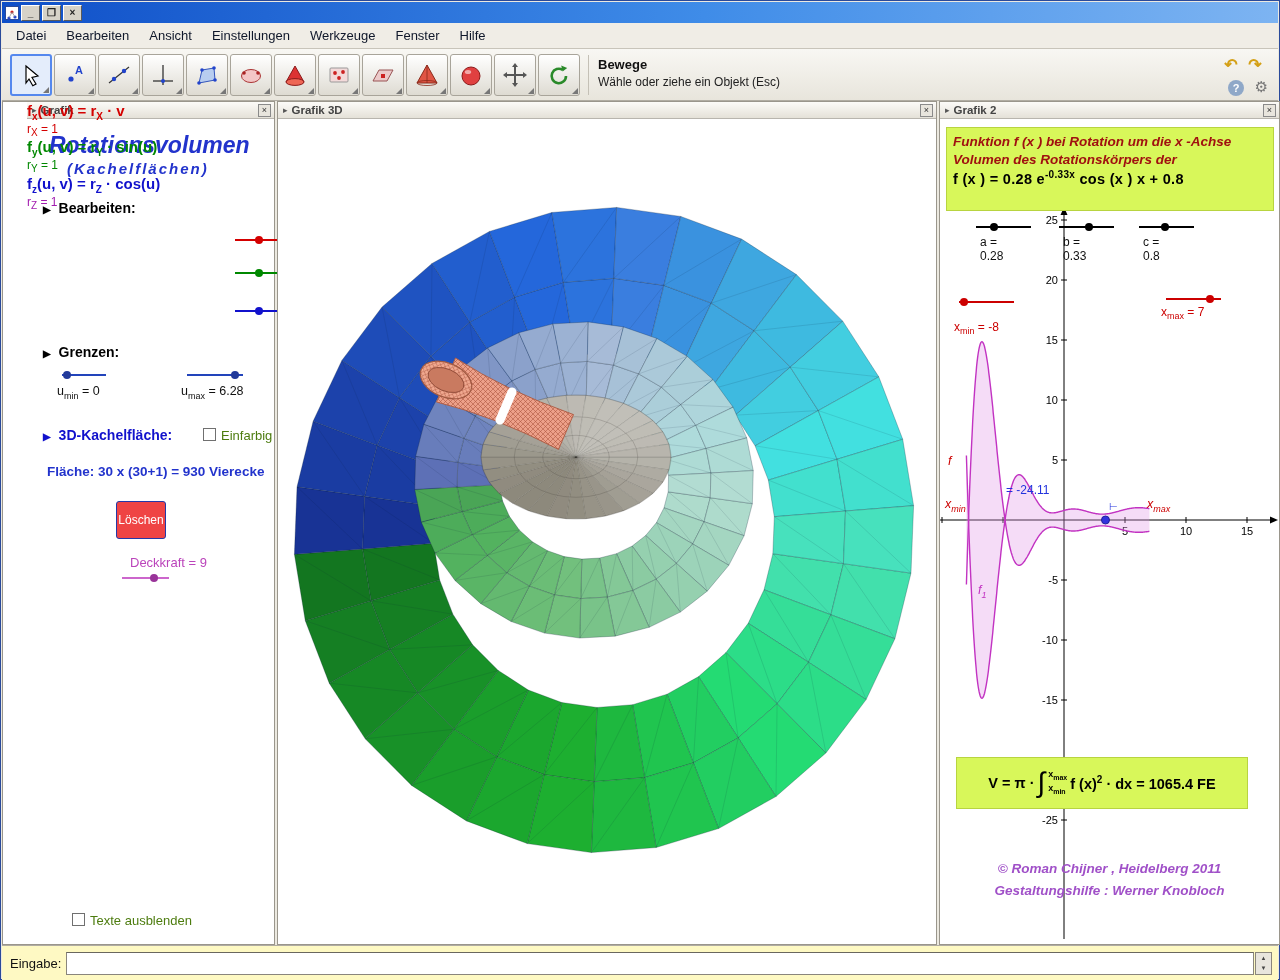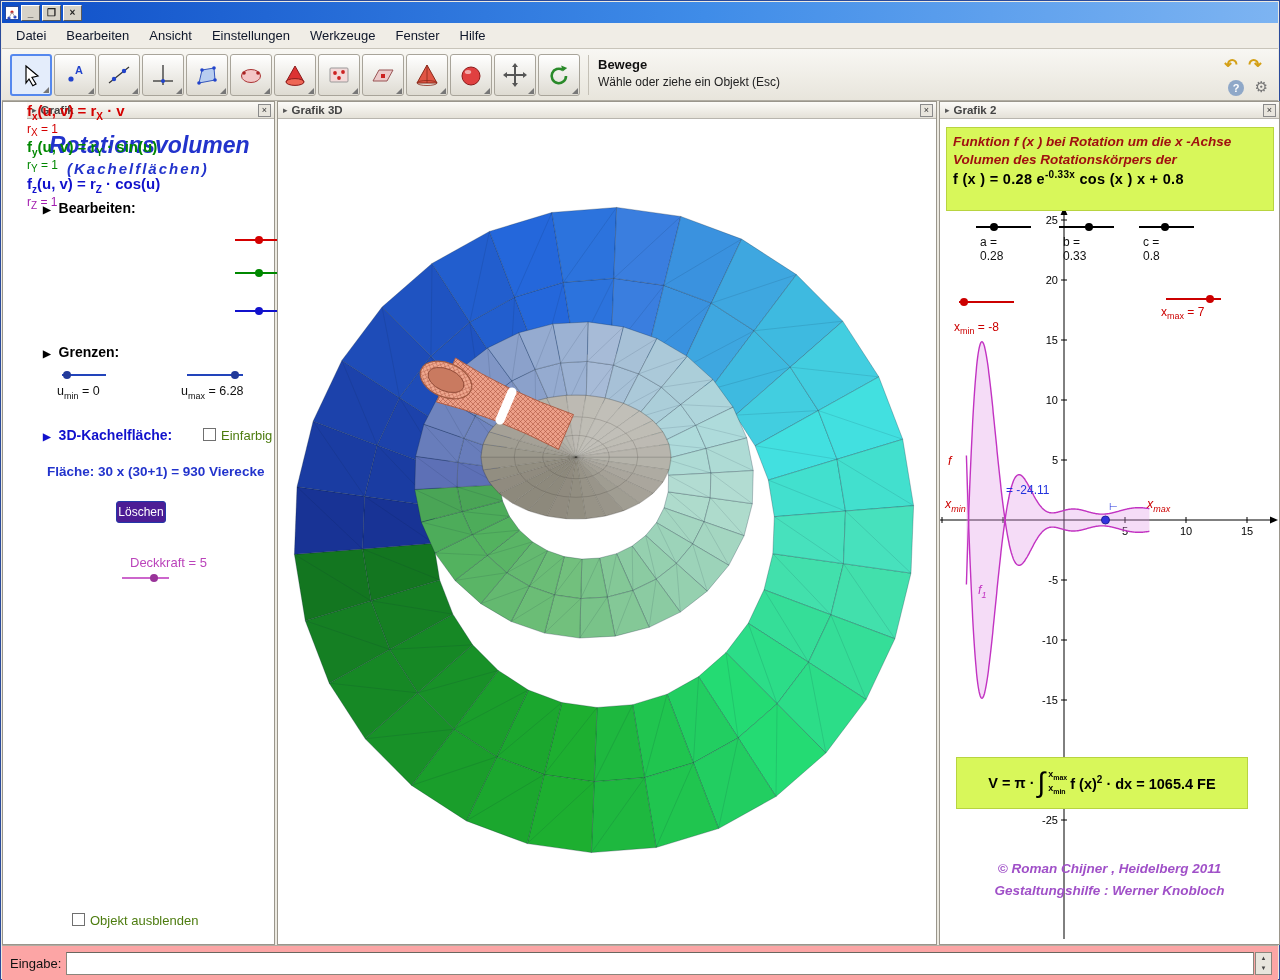--- a/index.html
+++ b/index.html
@@ -63,21 +63,21 @@
   .lp-formula{left:18px;font-size:15px;font-weight:bold;}
   .lp-formula sub,.lp-slider-label sub{font-size:10px;}
   .lp-slider-label{left:212px;font-size:12px;}
   .hslider{position:absolute;height:0;border-top:2px solid #000;}
   .sdot{position:absolute;width:8px;height:8px;border-radius:50%;top:-5px;background:#000;}
   .u-label{font-size:12.5px;color:#111;}
   .u-label sub{font-size:9px;}
   .cb{display:inline-block;width:13px;height:13px;border:1px solid #707070;background:#fff;vertical-align:middle;}
   .cb-label{font-size:13px;color:#4d7c0f;}
   .lp-flaeche{left:20px;top:362px;font-size:13.5px;font-weight:bold;color:#2233cc;}
-  .lp-btn{left:89px;top:399px;width:50px;height:22px;background:#4c1d95;color:#fff;font-size:12px;
+  .lp-btn{left:89px;top:399px;width:50px;height:38px;background:#ef4444;color:#fff;font-size:12px;
     border:1px solid #2338a8;border-radius:3px;}
   .lp-deck{left:103px;top:453px;font-size:13px;color:#bb44bb;}
 
   
   #panel-right>div, #panel-right>svg{position:absolute;}
   .info-box{left:6px;top:25px;width:328px;height:84px;background:#d8f75a;border:1px solid #b8d440;
     padding:5px 6px;z-index:5;}
   .info-line{font-size:13.5px;font-weight:bold;font-style:italic;color:#a01010;line-height:18px;}
   .info-formula{font-size:14.5px;font-weight:bold;color:#000;letter-spacing:0.3px;}
   .info-formula sup{font-size:10px;}
@@ -94,21 +94,21 @@
   .int-bounds{display:inline-flex;flex-direction:column;font-size:9px;line-height:10px;font-weight:bold;}
   .int-bounds sub{font-size:7px;}
   .volume-post sup{font-size:10px;}
   .credits{left:0;top:756px;width:100%;text-align:center;font-size:13.5px;font-weight:bold;font-style:italic;
     color:#a050c8;line-height:22px;z-index:3;}
 
   
   #g3d-svg{position:absolute;left:0;top:17px;}
 
   
-  .inputbar{position:absolute;left:1px;right:1px;top:944px;height:35px;background:#fca5a5;border-top:1px solid #b0aca2;}
+  .inputbar{position:absolute;left:1px;right:1px;top:944px;height:35px;background:#fef9c3;border-top:1px solid #b0aca2;}
   .input-label{position:absolute;left:8px;top:10px;font-size:13px;color:#111;}
   .input-field{position:absolute;left:64px;top:6px;width:1188px;height:23px;border:1px solid #8a867c;
     border-top-color:#6a675f;background:#fff;font-size:13px;padding:0 4px;}
   .spinner{position:absolute;right:6px;top:6px;width:17px;height:23px;border:1px solid #8a867c;background:#e8e5dd;}
   .spin{display:block;width:15px;height:10px;font-size:6px;line-height:10px;text-align:center;color:#444;border:none;background:none;padding:0;}
 </style>
 </head>
 <body>
 
 <div class="window">
@@ -288,27 +288,27 @@
       <span class="tri">▶</span>
       <span>3D-Kachelfläche:</span>
     </div>
     <span class="cb" style="left:176px;top:326px"></span>
     <span class="cb-label" style="left:194px;top:326px">Einfarbig</span>
 
     <div class="lp-flaeche">Fläche: 30 x (30+1) = 930 Vierecke</div>
 
     <button class="lp-btn">Löschen</button>
 
-    <div class="lp-deck">Deckkraft = 5</div>
+    <div class="lp-deck">Deckkraft = 9</div>
     <div class="hslider" style="top:475px;left:95px;width:47px;border-color:#cc66cc">
       <span class="sdot" style="left:28px;background:#993399"></span>
     </div>
 
     <span class="cb" style="left:45px;top:811px"></span>
-    <span class="cb-label" style="left:63px;top:811px">Objekt ausblenden</span>
+    <span class="cb-label" style="left:63px;top:811px">Texte ausblenden</span>
   </div>
 
   <div class="panel" id="panel-3d">
     <div class="panel-header">
       <span class="ph-arrow">▸</span>
       <span class="ph-title">Grafik 3D</span>
       <button class="ph-close">×</button>
     </div>
     <svg id="g3d-svg" width="658" height="825" viewBox="0 0 658 825">
       <defs>

